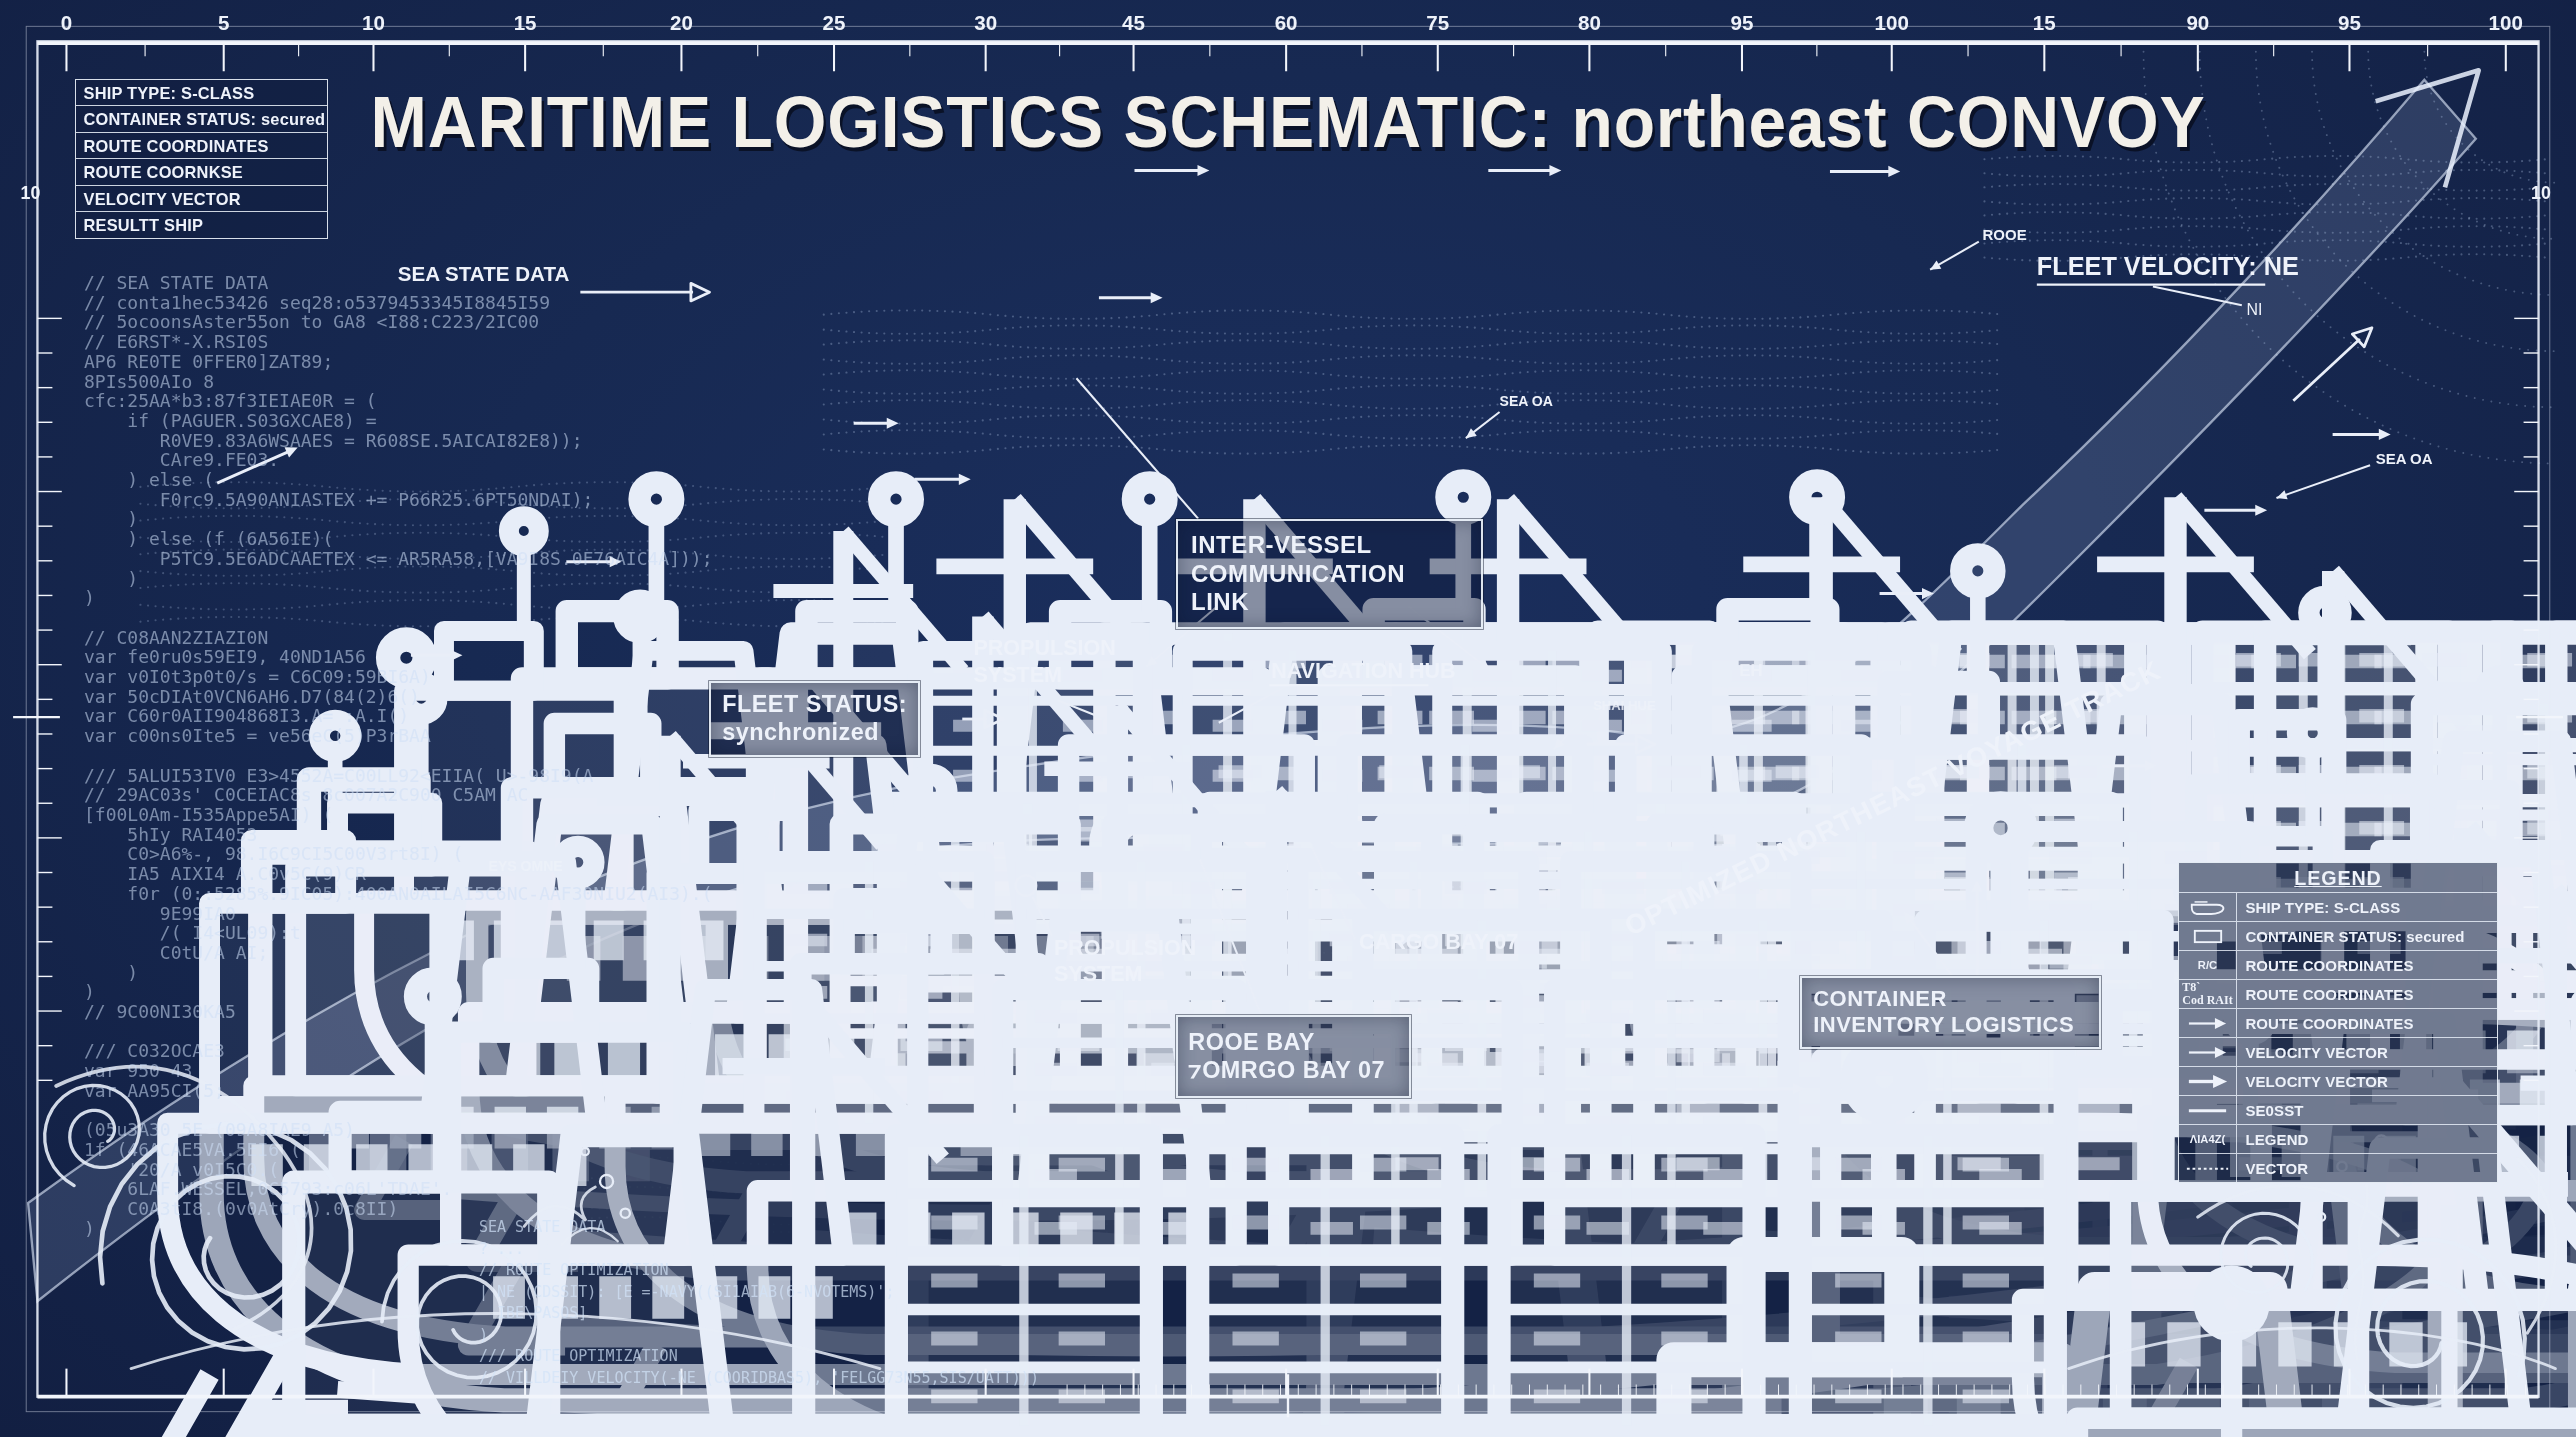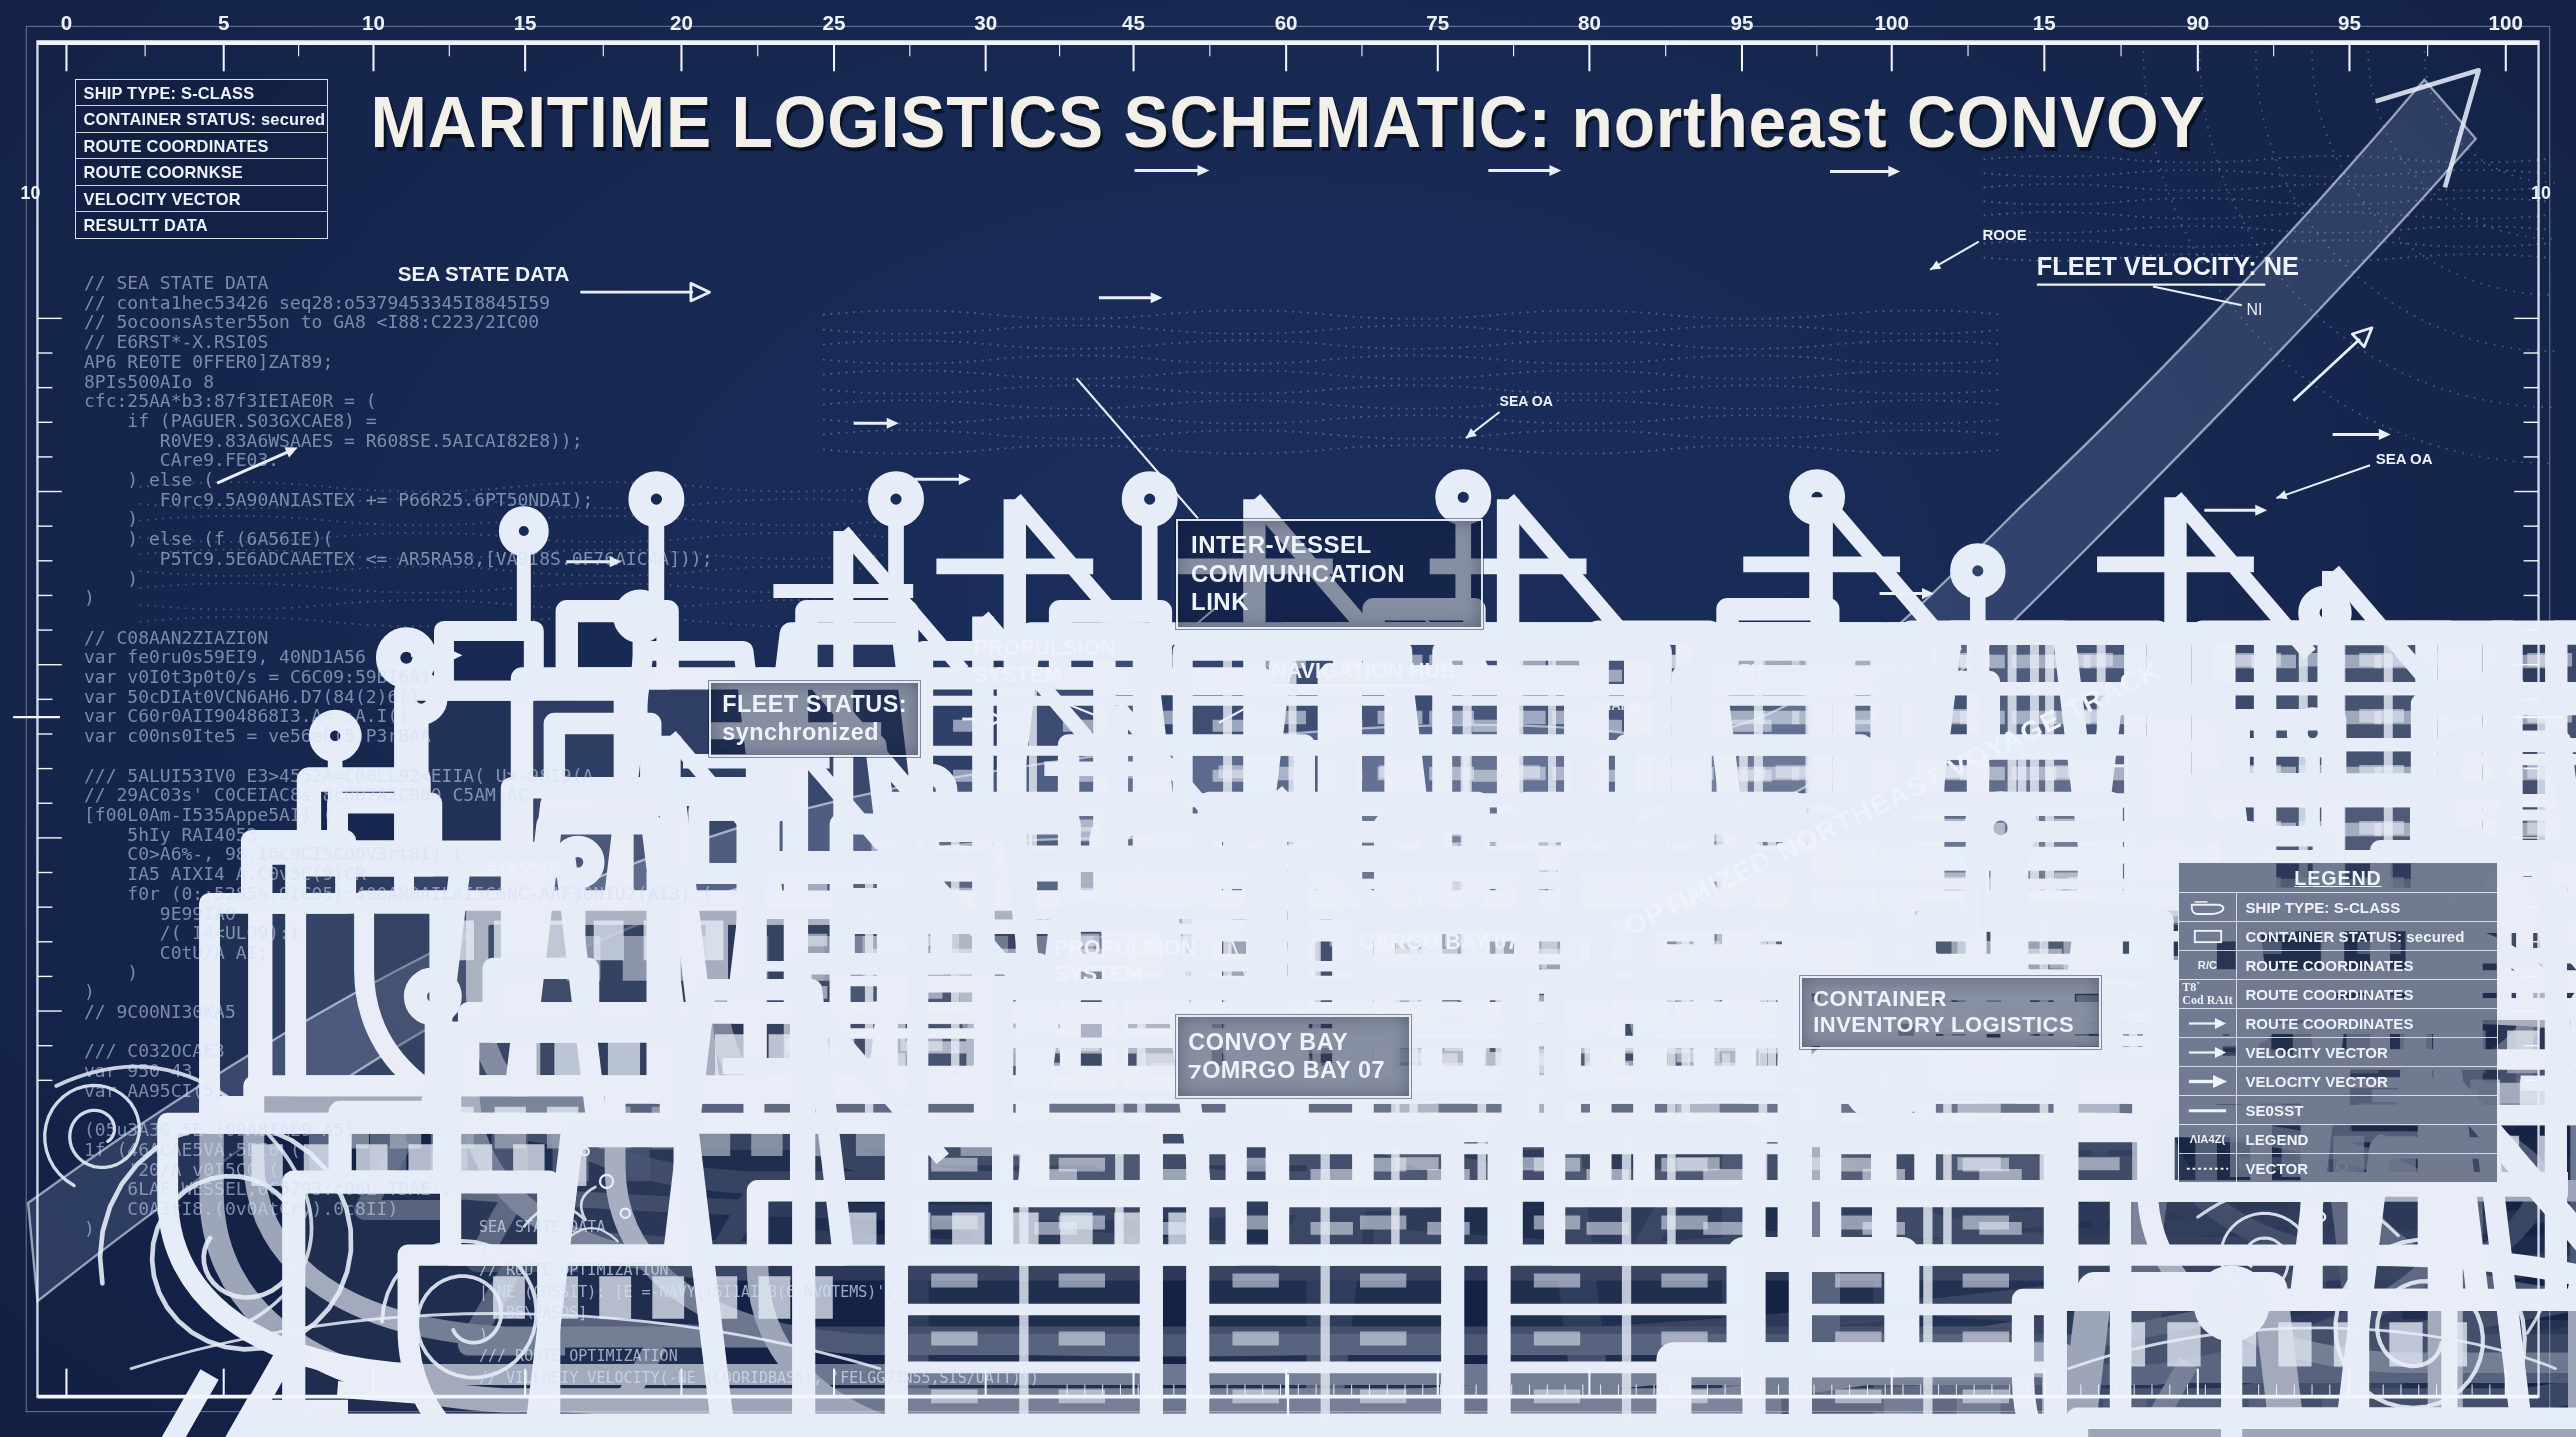--- a/index.html
+++ b/index.html
@@ -593,21 +593,21 @@
     </svg>
 
   <div id="title" class="abs">MARITIME LOGISTICS SCHEMATIC: northeast CONVOY</div>
 
   <div id="info-box" class="abs">
       <div class="row">SHIP TYPE: S-CLASS</div>
       <div class="row">CONTAINER STATUS: secured</div>
       <div class="row">ROUTE COORDINATES</div>
       <div class="row">ROUTE COORNKSE</div>
       <div class="row">VELOCITY VECTOR</div>
-      <div class="row">RESULTT DATA</div>
+      <div class="row">RESULTT SHIP</div>
     </div>
 
   <div id="legend-box" class="abs">
     <div class="hdr">LEGEND</div>
     <div id="legend-rows">
         <div class="lrow">
           <div class="icel">
             <svg width="37" height="17" viewBox="0 0 40 18">
               <path d="M3,6 L30,6 C35,6 38,8 37,11 C36,14 30,16 24,16 L8,16 C4,15 3,12 3,9 Z" fill="none" stroke="#eef2fa" stroke-width="2"></path>
               <path d="M6,3 L20,3" stroke="#eef2fa" stroke-width="1.6" fill="none"></path>
@@ -689,21 +689,21 @@
 
   <div id="inter-vessel-box" class="abs bp-box">
     <div class="ln">INTER-VESSEL</div>
     <div class="ln">COMMUNICATION LINK</div>
   </div>
   <div id="fleet-status-box" class="abs bp-box">
     <div class="ln">FLEET STATUS:</div>
     <div class="ln">synchronized</div>
   </div>
   <div id="cargo-bay-box" class="abs bp-box">
-    <div class="ln">CONVOY BAY</div>
+    <div class="ln">ROOE BAY</div>
     <div class="ln">⁊OMRGO BAY 07</div>
   </div>
   <div id="container-tracking-box" class="abs bp-box">
     <div class="ln">CONTAINER</div>
     <div class="ln">INVENTORY LOGISTICS</div>
   </div>
 
   <div id="code-left" class="abs code">// SEA STATE DATA
 // conta1hec53426 seq28:o5379453345I8845I59
 // 5ocoonsAster55on to GA8 &lt;I88:C223/2IC00

